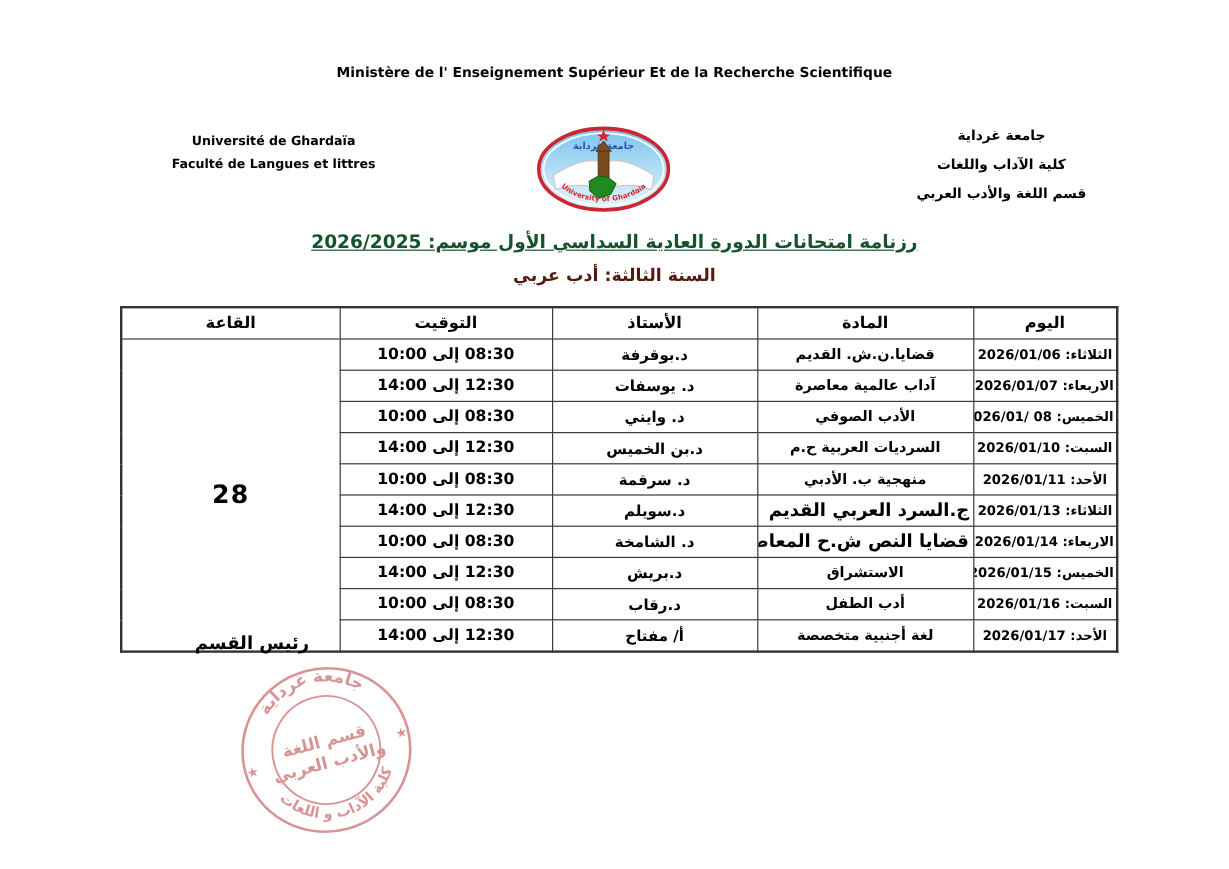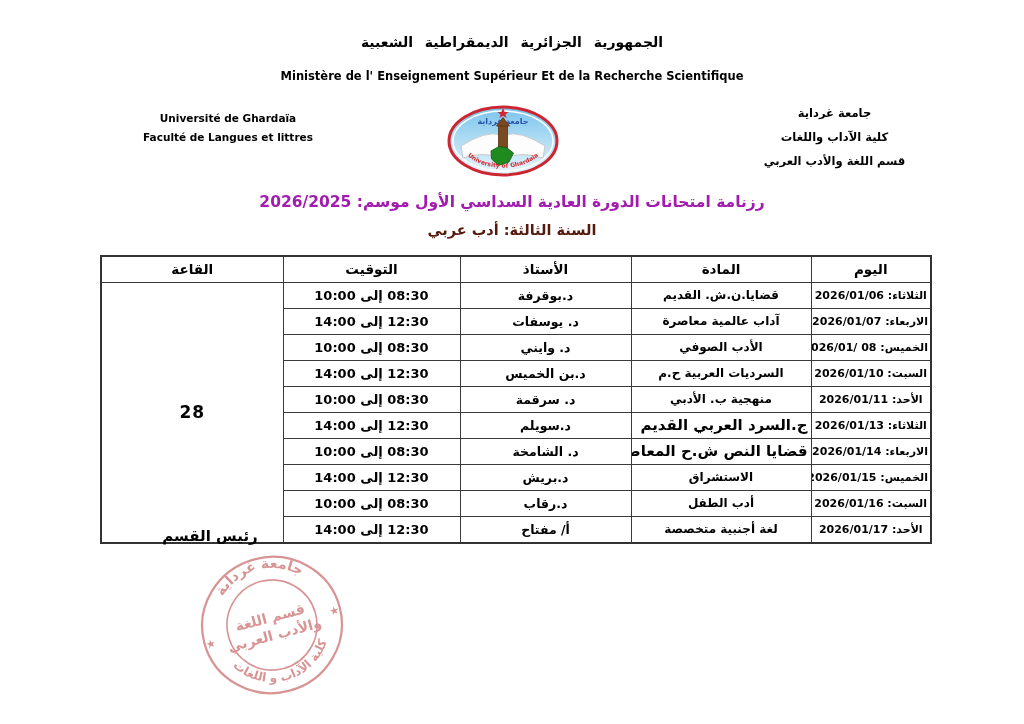--- a/index.html
+++ b/index.html
@@ -38,32 +38,31 @@
     font-weight:bold; overflow:hidden; white-space:nowrap; padding:0 3px;
     height:25px; line-height:25px;
   }
   table.sched { border:2px solid #333; }
   th { font-size:13.5px; }
   td.col-day { font-size:11px; }
   td.col-subject { font-size:12px; }
   td.col-subject.tight { font-size:15px;padding-left:36px; }
   td.col-prof { font-size:12.5px; }
   td.col-time { font-size:13px; }
-  td.col-room { font-size:17px; letter-spacing:1px; }
+  td.col-room { font-size:21px; letter-spacing:1px; }
 
   
   .signature { left:140px; top:527px; width:140px; text-align:center;
     font-size:15px; font-weight:bold; direction:rtl; }
   .stamp-wrap { left:182px; top:540px; width:180px; height:170px; opacity:.8; }
 </style>
 </head>
 <body>
 
 <div class="abs gov-header">
-  <div class="gov-ar1">الجمهورية الجزائرية الديمقراطية الشعبية</div>
   <div class="gov-fr2">Ministère de l' Enseignement Supérieur Et de la Recherche Scientifique</div>
 </div>
 
 <div class="abs inst-left">
   <div>Université de Ghardaïa</div>
   <div>Faculté de Langues et littres</div>
 </div>
 
 <div class="abs logo-wrap">
   <svg width="114" height="74" viewBox="0 0 114 74">
@@ -88,21 +87,21 @@
     </text>
   </svg>
 </div>
 
 <div class="abs inst-right">
   <div>جامعة غرداية</div>
   <div>كلية الآداب واللغات</div>
   <div>قسم اللغة والأدب العربي</div>
 </div>
 
-<div class="abs doc-title" style="color: #a21caf;">رزنامة امتحانات الدورة العادية السداسي الأول موسم: 2026/2025</div>
+<div class="abs doc-title" style="color: #14532d; text-decoration: underline;">رزنامة امتحانات الدورة العادية السداسي الأول موسم: 2026/2025</div>
 <div class="abs doc-subtitle" style="color: rgb(84, 26, 13);">السنة الثالثة: أدب عربي</div>
 
 <table class="sched">
   <colgroup>
     <col style="width:120px">
       <col style="width:180px">
       <col style="width:171px">
     <col style="width:177px">
       <col style="width:182px">
   </colgroup>

